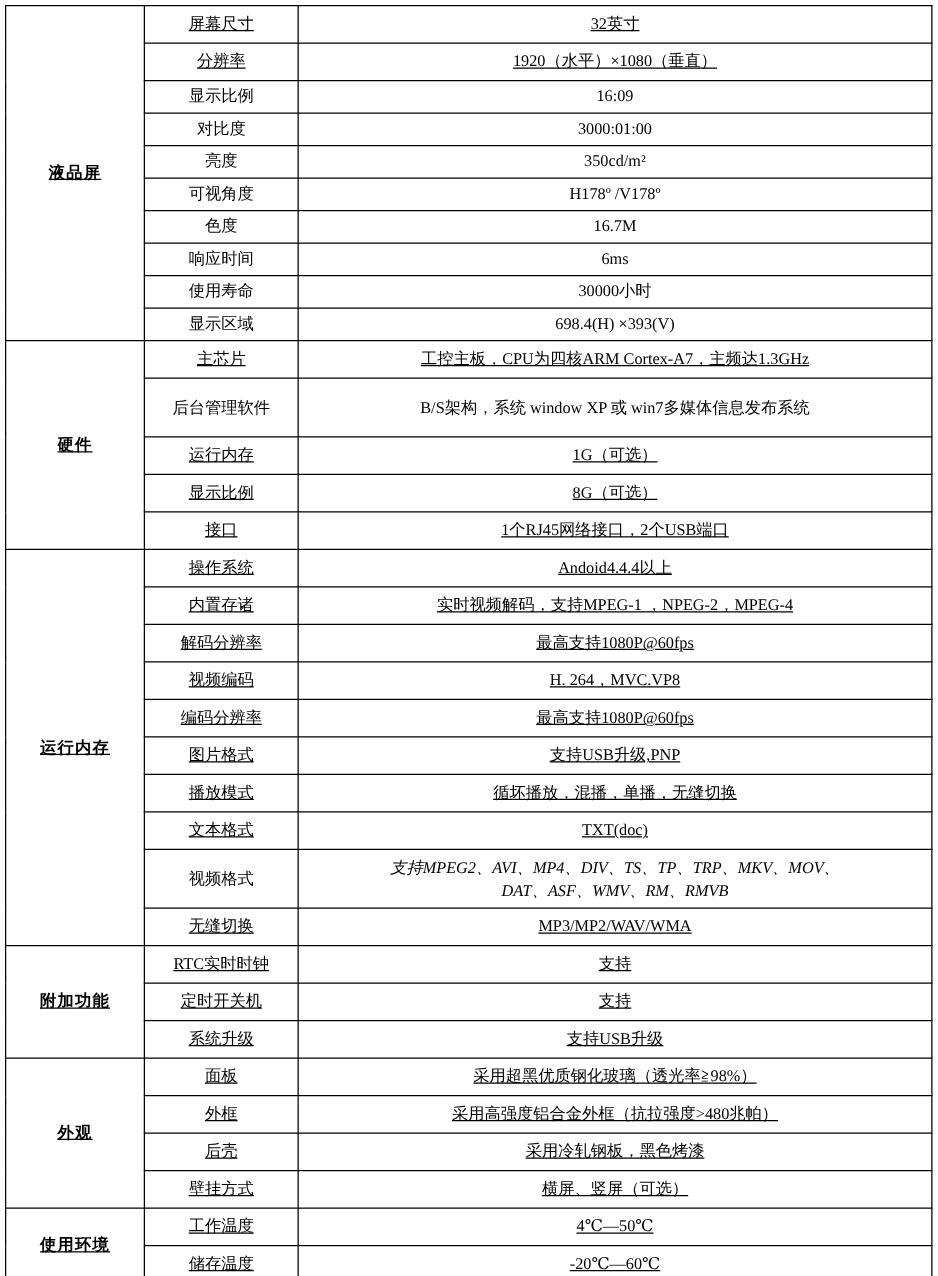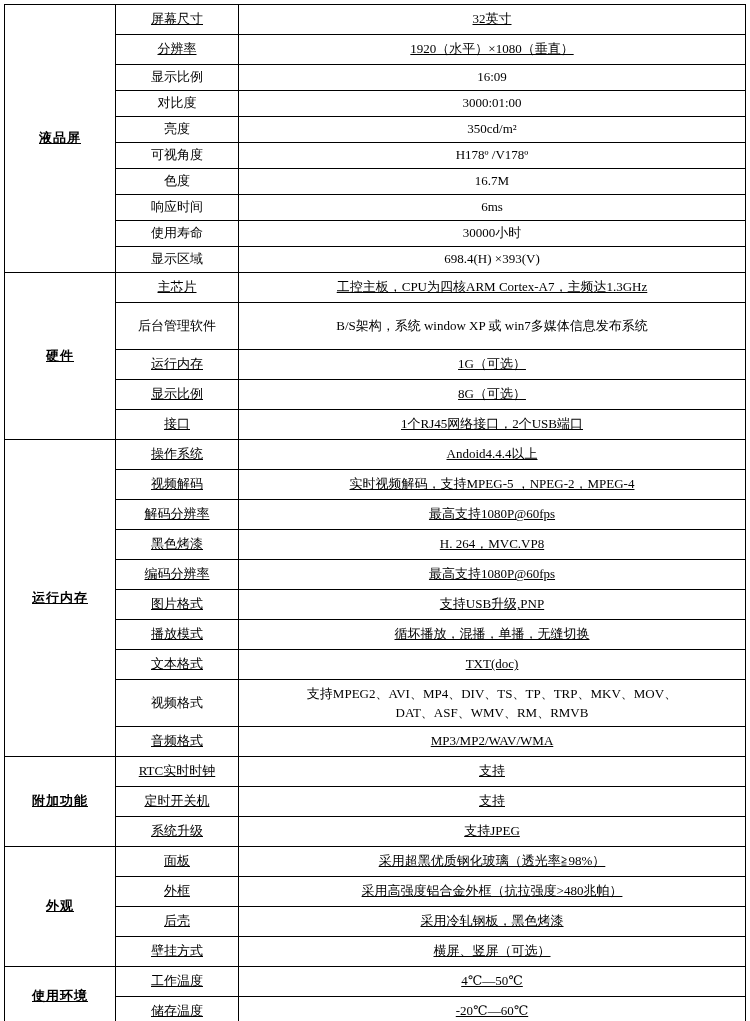--- a/index.html
+++ b/index.html
@@ -48,20 +48,21 @@
   td.value {
     font-size: 13.5px;
     font-family: "Liberation Serif", "DejaVu Serif", serif;
   }
   tr.r-tall td { height: 27px; text-decoration: underline; }
   tr.r-norm td { height: 23px; }
   tr.r-xtall td { height: 44px; }
   .multiline {
     display: block;
     line-height: 1.5;
+    font-style: italic;
   }
 </style>
 </head>
 <body>
 
 <div class="sheet">
   <table class="spec">
     <tbody>
         <tr class="r-tall">
           <td class="group" rowspan="10">液品屏</td>
@@ -124,29 +125,29 @@
         <tr class="r-tall">
           <td class="label">接口</td>
           <td class="value">1个RJ45网络接口，2个USB端口</td>
         </tr>
         <tr class="r-tall">
           <td class="group" rowspan="10">运行内存</td>
           <td class="label">操作系统</td>
           <td class="value">Andoid4.4.4以上</td>
         </tr>
         <tr class="r-tall">
-          <td class="label">视频解码</td>
-          <td class="value">实时视频解码，支持MPEG-5 ，NPEG-2，MPEG-4</td>
+          <td class="label">内置存诸</td>
+          <td class="value">实时视频解码，支持MPEG-1 ，NPEG-2，MPEG-4</td>
         </tr>
         <tr class="r-tall">
           <td class="label">解码分辨率</td>
           <td class="value">最高支持1080P@60fps</td>
         </tr>
         <tr class="r-tall">
-          <td class="label">黑色烤漆</td>
+          <td class="label">视频编码</td>
           <td class="value">H. 264，MVC.VP8</td>
         </tr>
         <tr class="r-tall">
           <td class="label">编码分辨率</td>
           <td class="value">最高支持1080P@60fps</td>
         </tr>
         <tr class="r-tall">
           <td class="label">图片格式</td>
           <td class="value">支持USB升级,PNP</td>
         </tr>
@@ -159,35 +160,35 @@
           <td class="value">TXT(doc)</td>
         </tr>
         <tr class="r-xtall">
           <td class="label">视频格式</td>
           <td class="value">
             <span class="multiline">支持MPEG2、AVI、MP4、DIV、TS、TP、TRP、MKV、MOV、</span>
             <span class="multiline">DAT、ASF、WMV、RM、RMVB</span>
           </td>
         </tr>
         <tr class="r-tall">
-          <td class="label">音频格式</td>
+          <td class="label">无缝切换</td>
           <td class="value">MP3/MP2/WAV/WMA</td>
         </tr>
         <tr class="r-tall">
           <td class="group" rowspan="3">附加功能</td>
           <td class="label">RTC实时时钟</td>
           <td class="value">支持</td>
         </tr>
         <tr class="r-tall">
           <td class="label">定时开关机</td>
           <td class="value">支持</td>
         </tr>
         <tr class="r-tall">
           <td class="label">系统升级</td>
-          <td class="value">支持JPEG</td>
+          <td class="value">支持USB升级</td>
         </tr>
         <tr class="r-tall">
           <td class="group" rowspan="4">外观</td>
           <td class="label">面板</td>
           <td class="value">采用超黑优质钢化玻璃（透光率≧98%）</td>
         </tr>
         <tr class="r-tall">
           <td class="label">外框</td>
           <td class="value">采用高强度铝合金外框（抗拉强度&gt;480兆帕）</td>
         </tr>

